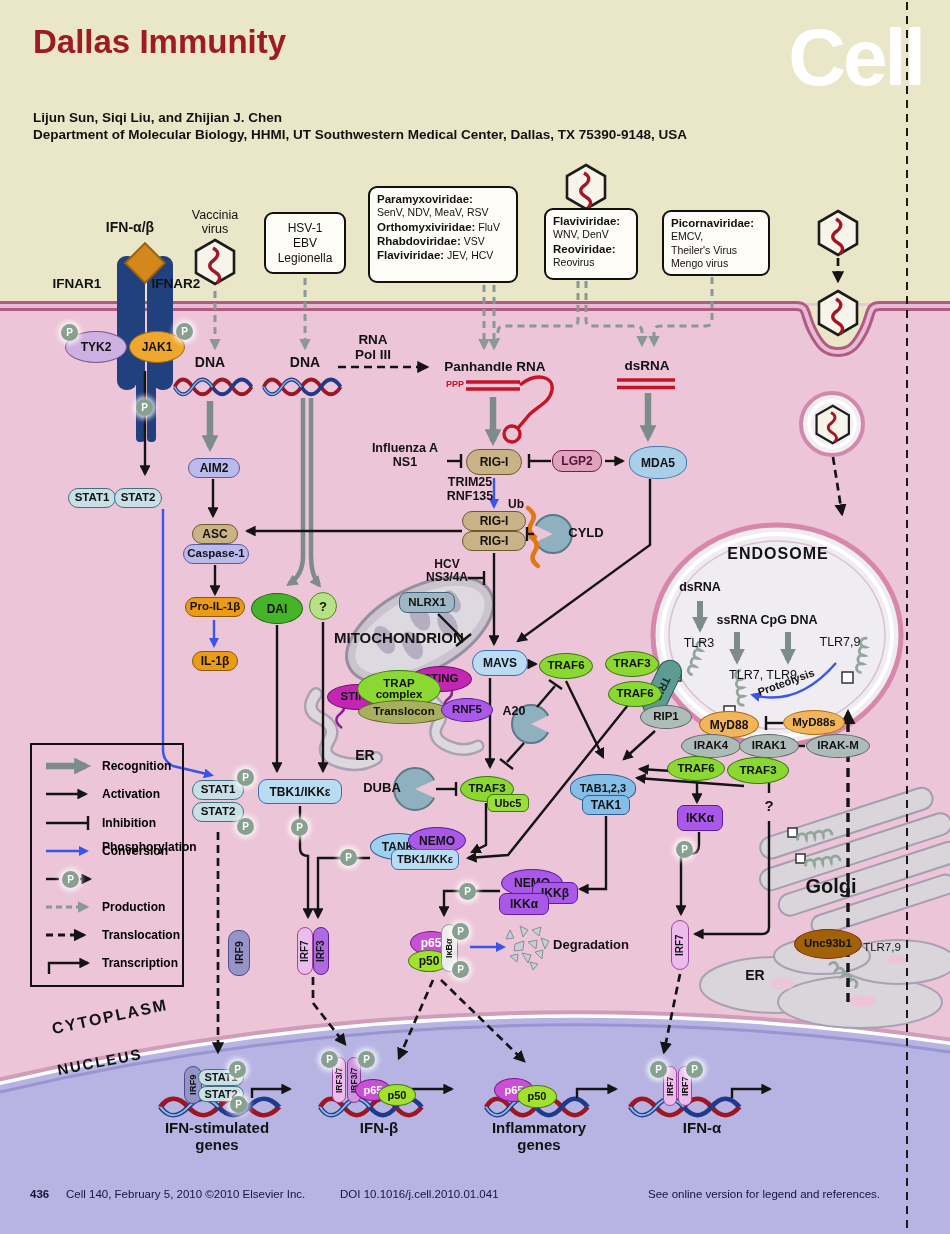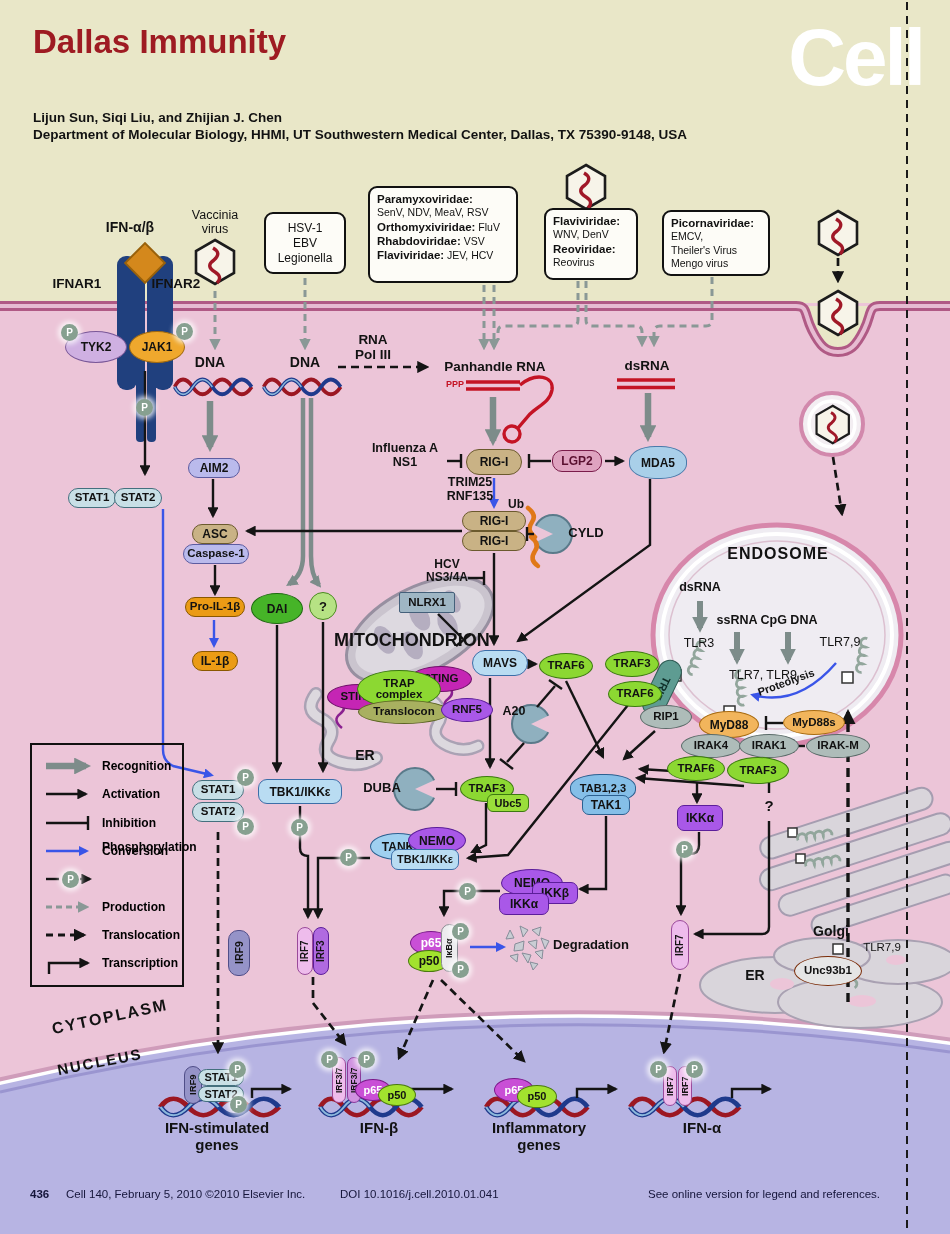--- a/index.html
+++ b/index.html
@@ -30,21 +30,21 @@
   .c-gray{background:#aebcb9;border-color:#5a6a68;}
   .c-orgO{background:#f2b55c;border-color:#a96c12;}
   .c-teal{background:#5e9c92;border-color:#2e5c54;color:#0e2e28;}
   .c-p65{background:#c94fd6;border-color:#7a1a8a;color:#ffffff;}
   .c-p50{background:#a2e22e;border-color:#4a7a10;}
   .c-ikba{background:#ececee;border-color:#8a8a92;}
   .c-irf9{background:#9593c8;border-color:#504e88;}
   .c-irf7{background:#eebcec;border-color:#9a4a9a;}
   .c-irf3{background:#b06ae0;border-color:#5c1e9a;}
   .c-irf37b{background:#d093e0;border-color:#8a3a9a;}
-  .c-unc{background:#e5e5e5;border-color:#7a2c08;margin-top:27px;}
+  .c-unc{background:#a16207;border-color:#7a2c08;}
   .c-mda{background:#a9cfe9;border-color:#4a7aaa;}
   .c-tyk{background:#cfb0e2;border-color:#7a5898;}
   .c-jak{background:#efa82d;border-color:#a06a10;}
   .p-badge{position:absolute;width:17px;height:17px;border-radius:50%;background:#87a090;color:#fff;
       font-weight:bold;font-size:10px;display:flex;align-items:center;justify-content:center;
       box-shadow:0 0 5px 3px rgba(255,255,255,.75);z-index:6;}
   .pbox{position:absolute;background:#fdfcf7;border:2.2px solid #111;border-radius:9px;z-index:4;
       box-sizing:border-box;padding:4px 7px;}
   .pl{font-size:10.5px;line-height:1.25;color:#111;white-space:nowrap;}
   .pl b{font-size:11.5px;}
@@ -413,22 +413,22 @@
 </div>
 <div class="nd c-tan" style="left:462px;top:511px;width:64px;height:20px;border-radius:10px;">RIG-I</div>
 <div class="nd c-tan" style="left:462px;top:531px;width:64px;height:20px;border-radius:10px;">RIG-I</div>
 <div class="lbl" style="left:503px;top:498px;width:26px;font-size:12px;">Ub</div>
 <div class="lbl" style="left:562px;top:526px;width:48px;font-size:13px;">CYLD</div>
 <div class="lbl" style="left:420px;top:558px;width:54px;font-size:12px;">
   <span style="display:block">HCV</span>
   <span style="display:block">NS3/4A</span>
 </div>
 
-<div class="nd c-slate" style="left:399px;top:592px;width:56px;height:21px;border-radius:2px;font-size:11.5px;">NLRX1</div>
-<div class="lbl" style="left:334px;top:630px;width:122px;font-size:18px;text-align:center;">MITOCHONDRION</div>
+<div class="nd c-slate" style="left:399px;top:592px;width:56px;height:21px;border-radius:8px;font-size:11.5px;">NLRX1</div>
+<div class="lbl" style="left:334px;top:630px;width:122px;font-size:15px;text-align:center;">MITOCHONDRION</div>
 <div class="nd c-blue" style="left:472px;top:650px;width:56px;height:26px;border-radius:13px;">MAVS</div>
 <div class="nd oval c-mag" style="left:327px;top:684px;width:62px;height:26px;font-size:11.5px;">STING</div>
 <div class="nd oval c-mag" style="left:410px;top:666px;width:62px;height:26px;font-size:11.5px;">STING</div>
 <div class="nd oval c-grn" style="left:357px;top:670px;width:84px;height:38px;font-size:11.5px;">
   <span>TRAP</span>
   <span>complex</span>
 </div>
 <div class="nd oval c-olive" style="left:358px;top:700px;width:92px;height:24px;font-size:11.5px;">Translocon</div>
 <div class="nd oval c-pur" style="left:441px;top:698px;width:52px;height:24px;font-size:11.5px;">RNF5</div>
 <div class="lbl" style="left:350px;top:748px;width:30px;font-size:14px;">ER</div>
@@ -472,21 +472,21 @@
 
 <div class="nd oval c-p65" style="left:410px;top:931px;width:42px;height:24px;">p65</div>
 <div class="nd oval c-p50" style="left:408px;top:950px;width:42px;height:22px;">p50</div>
 <div class="nd vert c-ikba" style="left:441px;top:924px;width:17px;height:48px;font-size:9px;">IκBα</div>
 <div class="lbl" style="left:546px;top:938px;width:90px;font-size:13px;">Degradation</div>
 <div class="nd vert c-irf9" style="left:228px;top:930px;width:22px;height:46px;font-size:10.5px;">IRF9</div>
 <div class="nd vert c-irf7" style="left:297px;top:927px;width:16px;height:48px;font-size:10px;">IRF7</div>
 <div class="nd vert c-irf3" style="left:313px;top:927px;width:16px;height:48px;font-size:10px;">IRF3</div>
 <div class="nd vert c-irf7" style="left:671px;top:920px;width:18px;height:50px;font-size:10px;">IRF7</div>
 
-<div class="lbl" style="left:804px;top:924px;width:54px;font-size:14px;">Golgi</div>
+<div class="lbl" style="left:804px;top:875px;width:54px;font-size:20px;">Golgi</div>
 <div class="nd oval c-unc" style="left:794px;top:929px;width:68px;height:30px;font-size:11.5px;">Unc93b1</div>
 <div class="lbl" style="left:854px;top:941px;width:56px;font-size:11.5px;font-weight:normal;">TLR7,9</div>
 <div class="lbl" style="left:740px;top:968px;width:30px;font-size:14px;">ER</div>
 
 <div class="legend-box"></div>
 <div class="leg-lbl" style="top:759px;">Recognition</div>
 <div class="leg-lbl" style="top:787px;">Activation</div>
 <div class="leg-lbl" style="top:816px;">Inhibition</div>
 <div class="leg-lbl" style="top:844px;">Conversion</div>
 <div class="leg-lbl" style="top:840px;">Phosphorylation</div>

